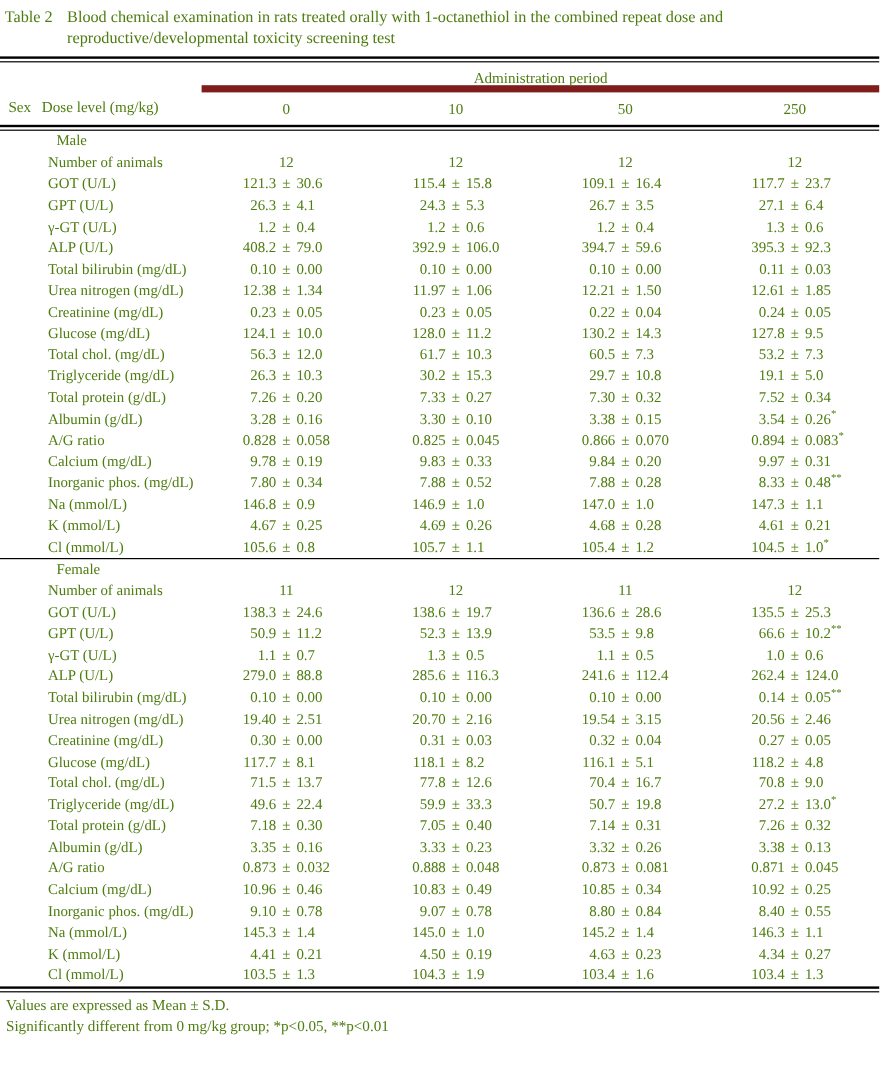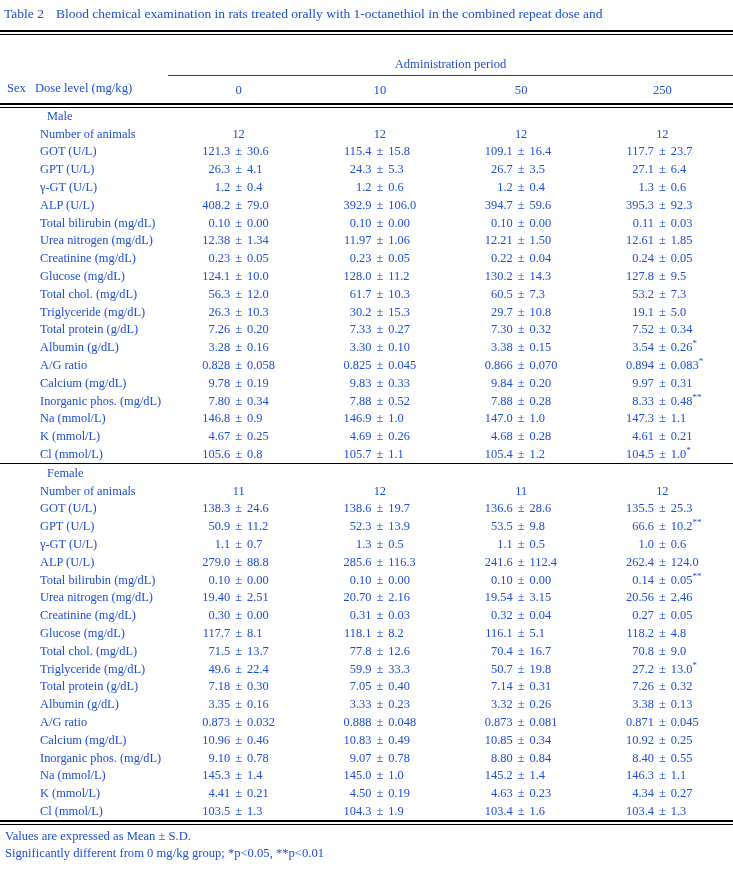--- a/index.html
+++ b/index.html
@@ -1,21 +1,21 @@
 <!DOCTYPE html>
 <html><head>
 <meta charset="utf-8">
 <style>
   * { margin:0; padding:0; box-sizing:border-box; }
   html,body { background:#ffffff; }
   .page {
     position:relative;
     width:733px; height:894px;
     background:#ffffff;
-    color:#1d4ed8;
+    color:#4d7c0f;
     font-family:"Liberation Serif", "DejaVu Serif", serif;
     overflow:hidden;
     padding-top:3px;
   }
   
   .caption {
     display:flex;
     padding:2px 6px 7px 4px;
     font-size:13.5px;
     line-height:17.5px;
@@ -29,22 +29,21 @@
   .h-left {
     display:flex; align-items:flex-end;
     padding:0 0 7px 7px; gap:9px;
     font-size:12.6px; white-space:nowrap;
   }
   .h-right { display:flex; flex-direction:column; }
   .admin {
     text-align:center;
     font-size:12.6px;
     height:25px; line-height:26px;
-    border-bottom:1px solid #7f1d1d;
-    margin-top:16px;
+    border-bottom:6px solid #7f1d1d;
   }
   .doses {
     display:grid; grid-template-columns:repeat(4,1fr);
     height:27px; align-items:end;
     padding-bottom:5px;
     font-size:12.6px;
   }
   .dose { text-align:center; }
   
   .tbody { font-size:12.4px; }
@@ -71,20 +70,21 @@
 </style>
 </head>
 <body>
 
 <div class="page">
 
   <div class="caption">
     <span class="cap-label">Table 2</span>
     <span class="cap-text">
       <span>Blood chemical examination in rats treated orally with 1-octanethiol in the combined repeat dose and</span><br>
+      <span>reproductive/developmental toxicity screening test</span>
     </span>
   </div>
 
   <div class="table">
 
     <div class="rule-double"></div>
 
     <div class="header">
       <div class="h-left">
         <span>Sex</span>

